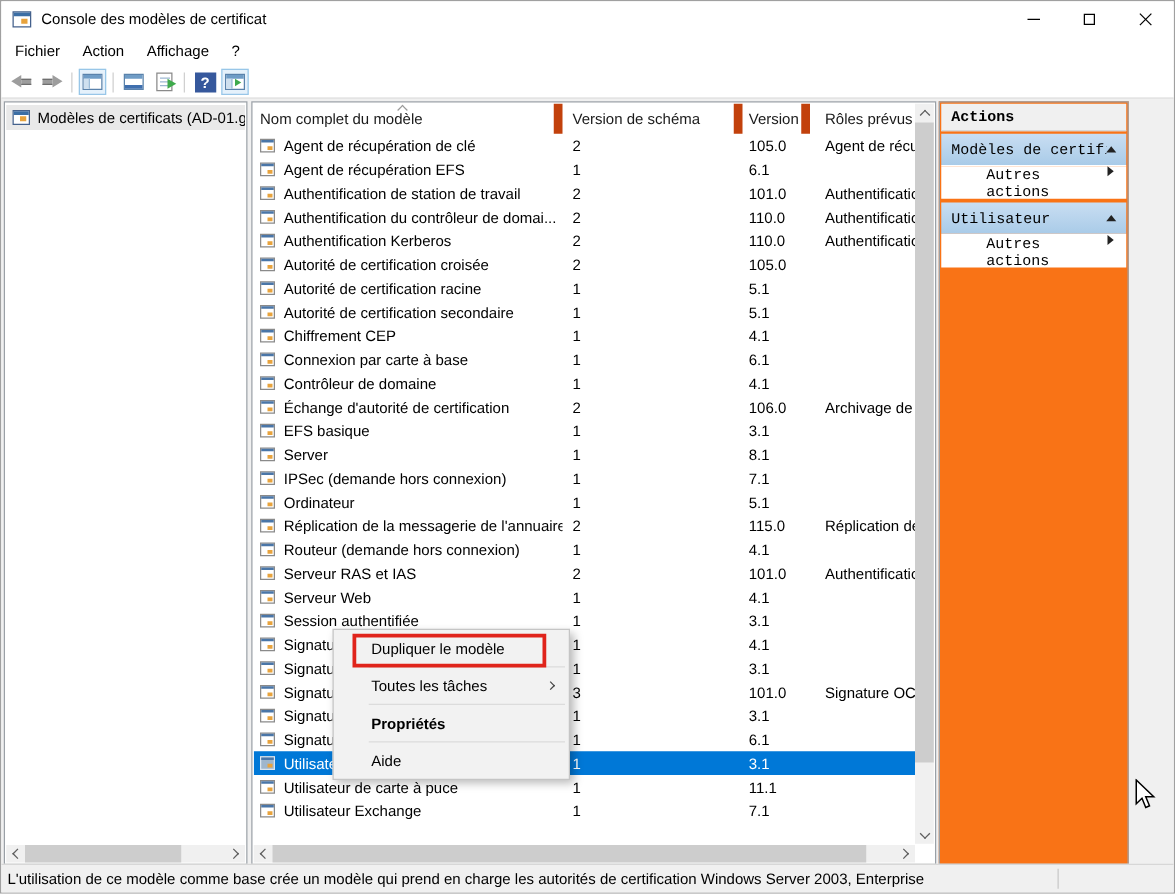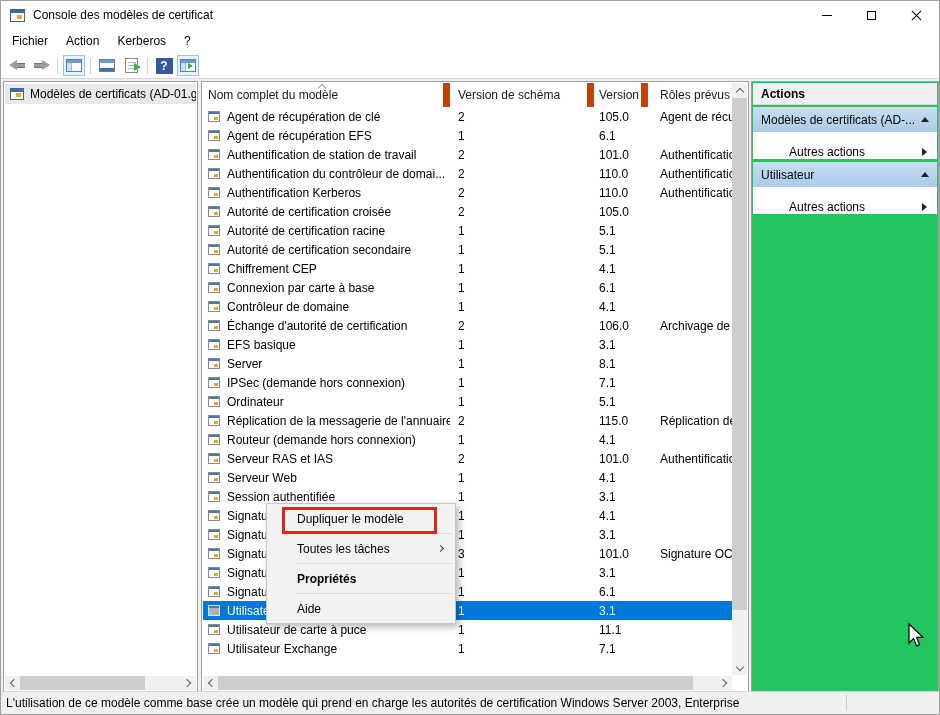--- a/index.html
+++ b/index.html
@@ -90,27 +90,27 @@
   
   .ctxmenu { position:absolute; left:265px; top:502px; width:190px; background:#f2f2f2; border:1px solid #c5c5c5; box-shadow:3px 3px 7px rgba(0,0,0,0.28); padding:3px 0; z-index:30; }
   .ctx-item { position:relative; height:23px; display:flex; align-items:center; padding-left:30px; padding-right:12px; }
   .ctx-item .sub-arrow { margin-left:auto; }
   .ctx-sep { height:1px; background:#dcdcdc; margin:3px 3px 3px 28px; }
   .ctx-item.bold { font-weight:bold; }
   .red-box { position:absolute; left:15px; top:0px; width:155px; height:27px; border:3px solid #e0241b; z-index:5; }
   .ctx-chev { width:5px; height:5px; border-right:1.2px solid #444; border-bottom:1.2px solid #444; transform:rotate(-45deg); }
 
   
-  .actions-pane { left:750px; width:188px; background:#22c55e; }
+  .actions-pane { left:750px; width:152px; background:#f97316;font-family:Liberation Mono, monospace; }
   .actions-title { position:absolute; left:1px; top:1px; right:1px; height:22px; background:#f0f0f0; border-bottom:1px solid #d7d7d7; display:flex; align-items:center; padding-left:8px; font-weight:bold; }
   .actions-body { position:absolute; left:1px; right:1px; top:24px; bottom:1px; }
   .act-header { height:26px; background:linear-gradient(#c9def2,#a9cbe8); border-bottom:1px solid #fff; display:flex; align-items:center; padding:0 8px; margin-top:1px; }
   .act-header .lbl { overflow:hidden; white-space:nowrap; }
   .act-header .tri-up { margin-left:auto; width:0; height:0; border-left:4px solid transparent; border-right:4px solid transparent; border-bottom:5px solid #222; }
-  .act-item { height:26px; display:flex; align-items:center; padding:12px 10px 0 36px; background:#fff; margin-bottom:3px; }
+  .act-item { height:26px; display:flex; padding:0 10px 0 36px; background:#fff; margin-bottom:3px; }
   .act-item .tri-right { margin-left:auto; width:0; height:0; border-top:4px solid transparent; border-bottom:4px solid transparent; border-left:5px solid #222; }
 
   
   .statusbar { position:absolute; left:0; bottom:0; width:100%; height:23px; background:#f0f0f0; border-top:1px solid #d7d7d7; display:flex; align-items:center; padding-left:5px; overflow:hidden; white-space:nowrap; }
   .status-div { position:absolute; left:845px; top:3px; bottom:3px; width:1px; background:#c8c8c8; }
 
   
   .cursor { position:absolute; left:906px; top:622px; z-index:50; }
 </style>
 </head>
@@ -130,21 +130,21 @@
         </div>
       <div class="win-btn">
           <div class="glyph-close"></div>
         </div>
     </div>
   </div>
 
   <div class="menubar" id="menubar">
       <div class="mitem">Fichier</div>
       <div class="mitem">Action</div>
-      <div class="mitem">Kerberos</div>
+      <div class="mitem">Affichage</div>
       <div class="mitem">?</div>
     </div>
 
   <div class="toolbar">
     <div class="tb-btn">
         <div class="nav-arrow nav-back">
           <div class="head"></div>
           <div class="shaft"></div>
         </div>
       </div>

